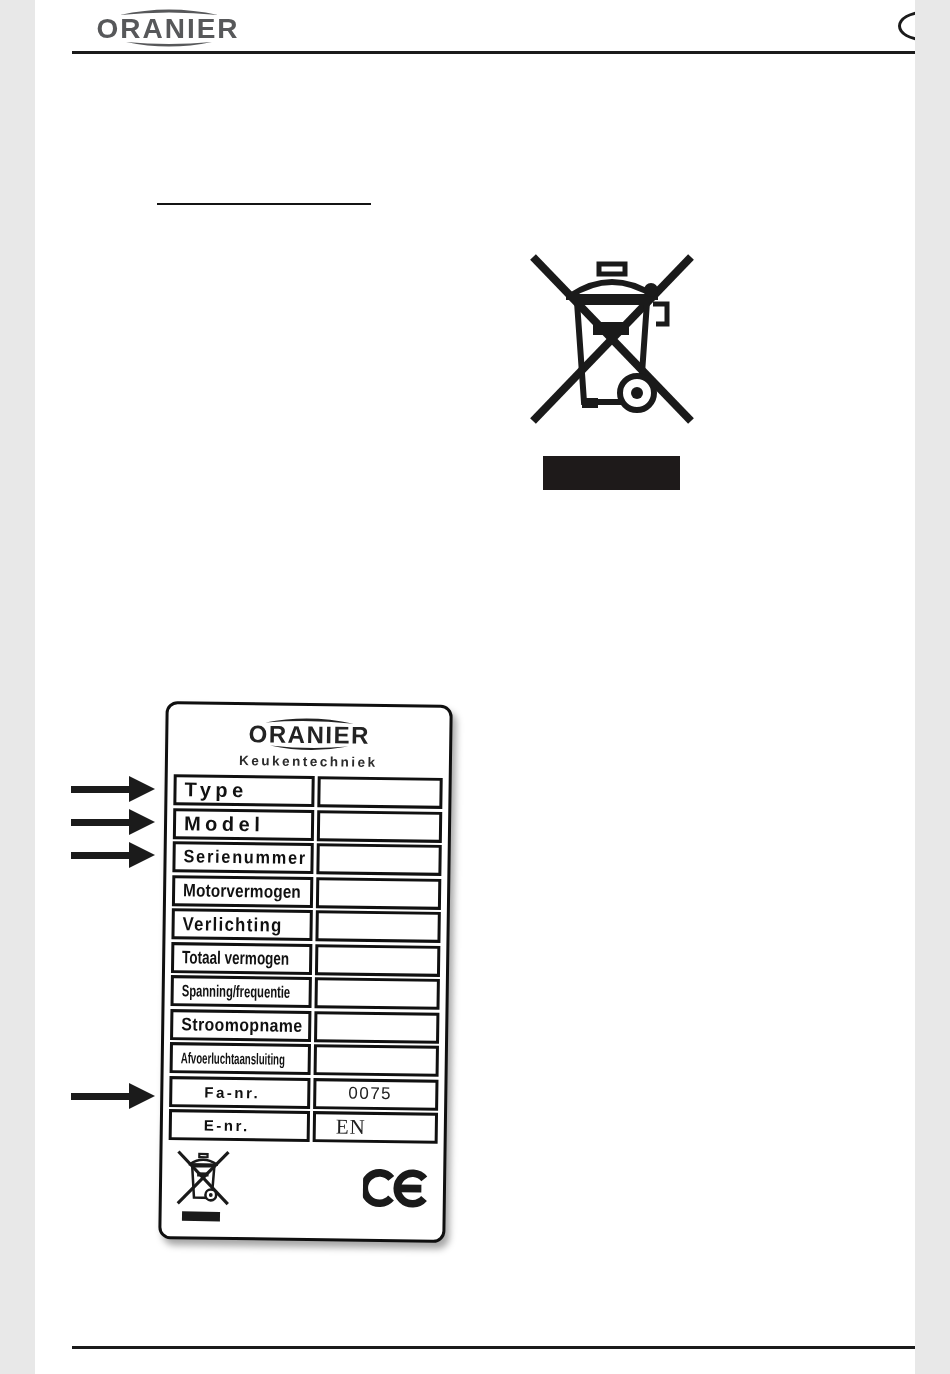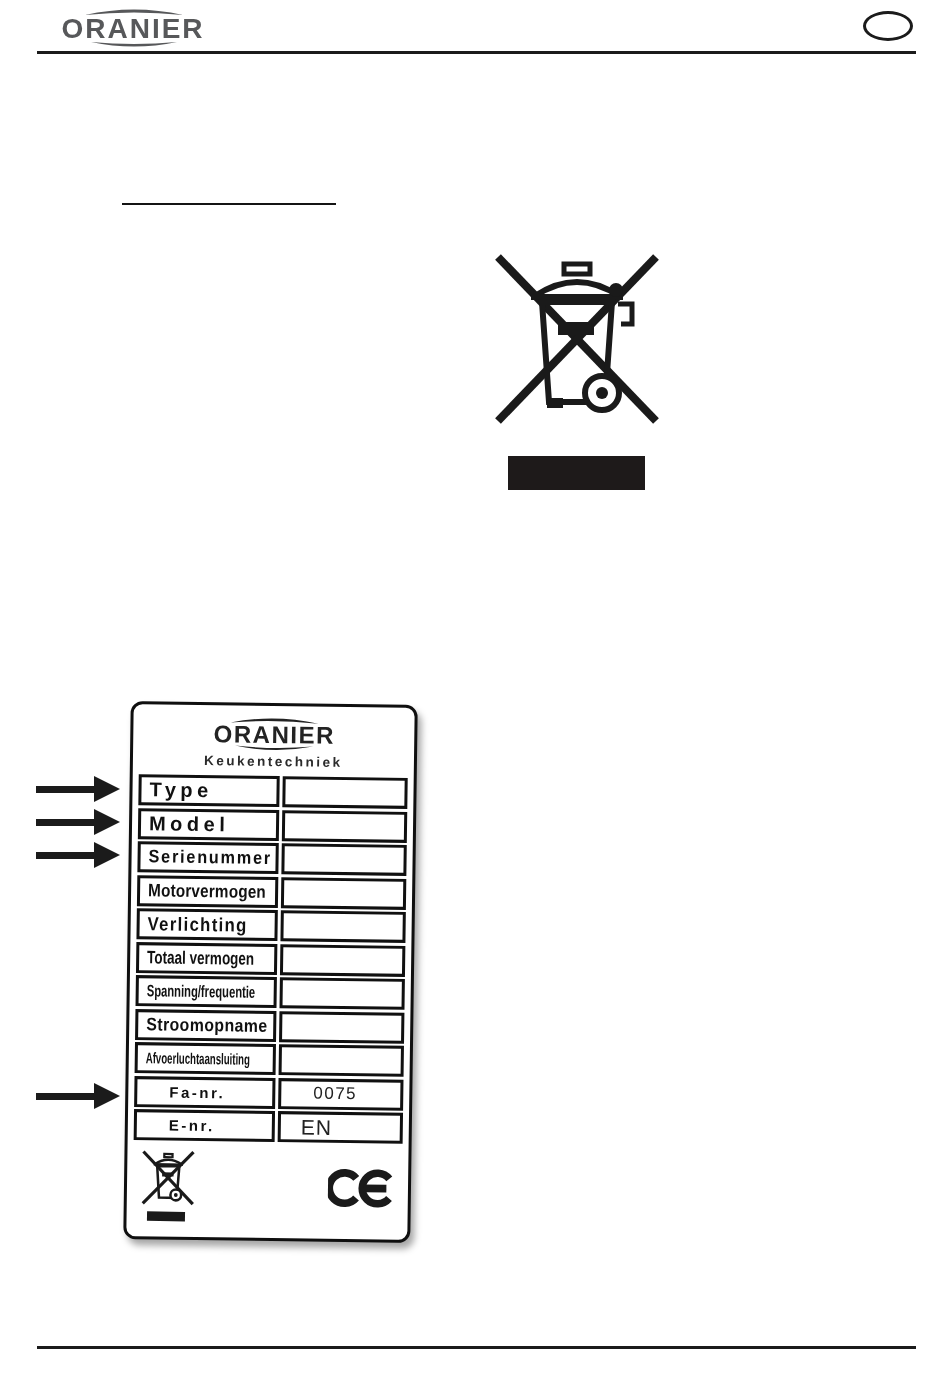--- a/index.html
+++ b/index.html
@@ -1,18 +1,18 @@
 <!DOCTYPE html>
 <html><head>
 <meta charset="utf-8">
 <style>
   html,body{margin:0;padding:0;background:#e8e8e8;}
   .page{
     position:relative;
-    width:950px;height:1374px;
+    width:880px;height:1374px;
     margin:0 auto;
     background:#ffffff;
     font-family:"Liberation Sans",sans-serif;
     color:#1b1b1b;
     overflow:hidden;
   }
   .rule{position:absolute;background:#1b1b1b;}
   .top-rule{left:37px;top:51px;width:879px;height:3px;}
   .bottom-rule{left:37px;top:1346px;width:879px;height:3px;}
   .heading-underline{left:122px;top:203px;width:214px;height:2px;background:#141414;}
@@ -54,21 +54,21 @@
   .sC{font-size:18px;letter-spacing:2px;transform:scaleX(.9);}
   .sD{font-size:18px;letter-spacing:.2px;transform:scaleX(.85);}
   .sE{font-size:19px;letter-spacing:1.5px;transform:scaleX(.88);}
   .sF{font-size:18px;transform:scaleX(.75);}
   .sG{font-size:16.5px;transform:scaleX(.68);}
   .sH{font-size:18px;letter-spacing:.5px;transform:scaleX(.88);}
   .sI{font-size:15.5px;transform:scaleX(.62);}
   .sJ{font-size:15px;letter-spacing:2.5px;margin-left:24px;}
   .v{white-space:nowrap;color:#222;}
   .v-fa{padding-left:32px;font-size:17px;letter-spacing:1.5px;}
-  .v-en{padding-left:20px;font-size:21px;letter-spacing:1px;}
+  .v-en{padding-left:20px;font-size:21px;letter-spacing:1px;font-family:Liberation Serif, serif;}
   .plate-bottom{
     display:flex;justify-content:space-between;align-items:flex-start;
     padding:6px 8px 2px 8px;height:78px;
   }
 </style>
 </head>
 <body>
 
 <div class="page">
 

